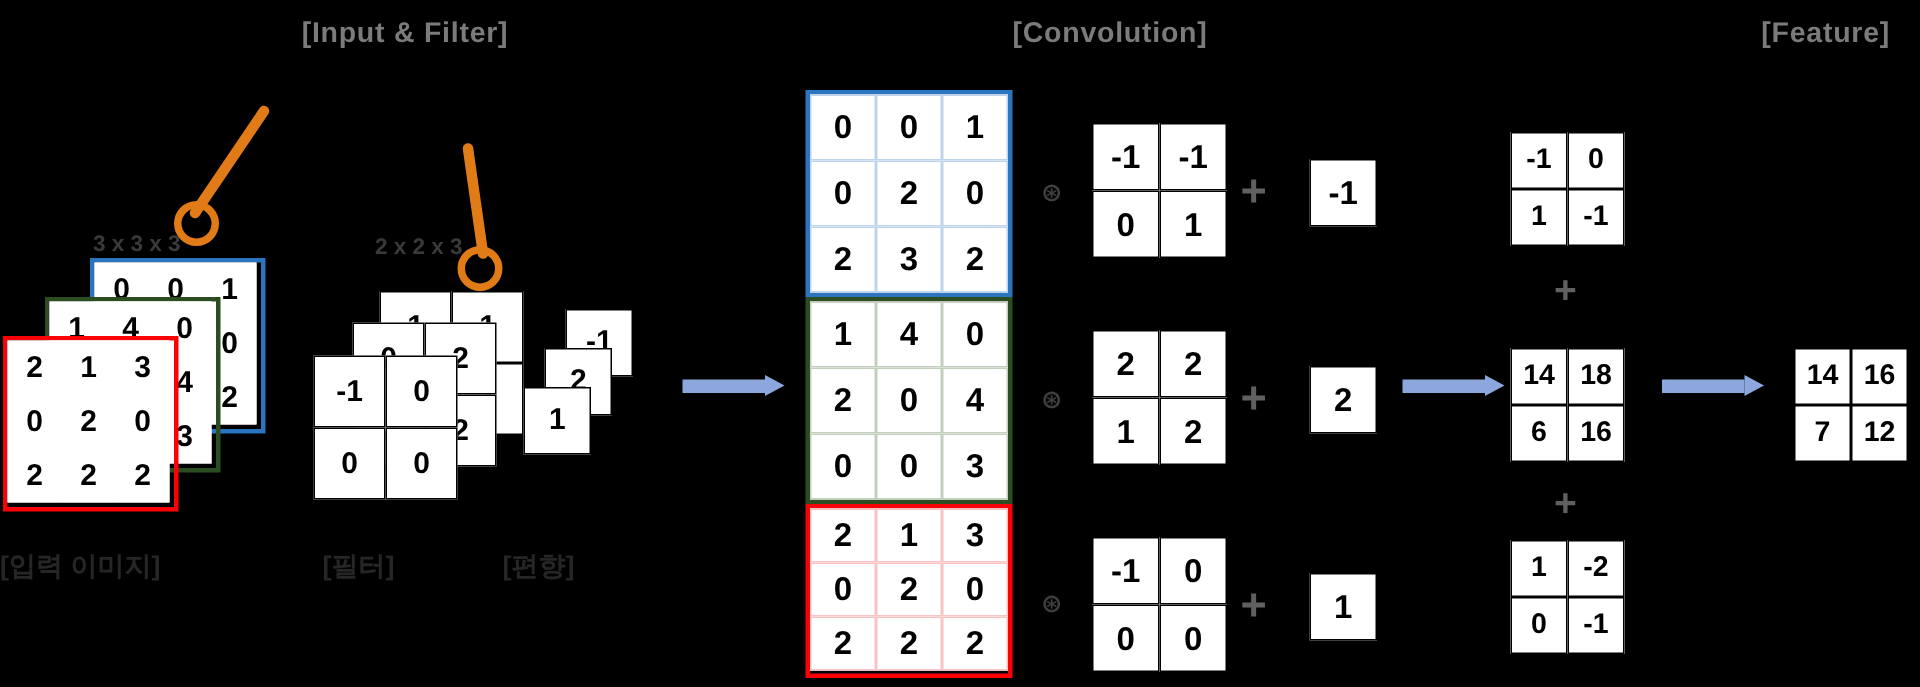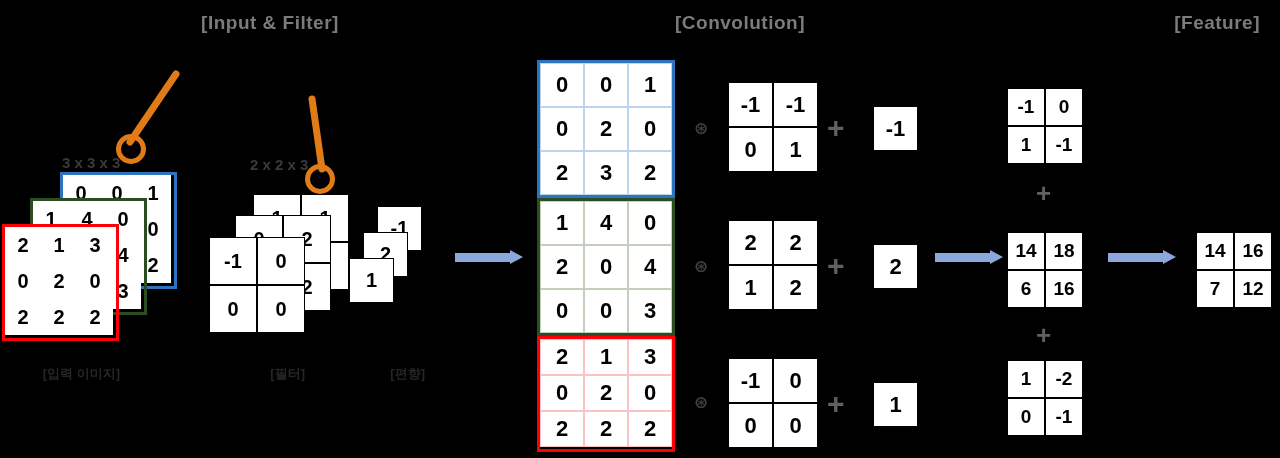--- a/index.html
+++ b/index.html
@@ -85,22 +85,22 @@
   .dim-label{
     position:absolute;color:#3a3a3a;font-size:15px;font-weight:bold;white-space:nowrap;
   }
   .dim-circle{
     position:absolute;border:5px solid #e07b18;border-radius:50%;
     box-sizing:border-box;
   }
 
   
   .cap{
-    position:absolute;color:#262626;font-size:13px;font-weight:bold;
-    white-space:nowrap;text-align:right;
+    position:absolute;color:#262626;font-size:18px;font-weight:bold;
+    white-space:nowrap;text-align:left;
   }
 </style>
 </head>
 <body>
 
 <div class="sec-header" style="left:110px;width:320px;">[Input &amp; Filter]</div>
 <div class="sec-header" style="left:620px;width:240px;">[Convolution]</div>
 <div class="sec-header" style="left:1040px;width:220px;text-align:right;">[Feature]</div>
 
 <div class="outline ol-blue" style="left:60px;top:172px;width:117px;height:117px;"></div>

